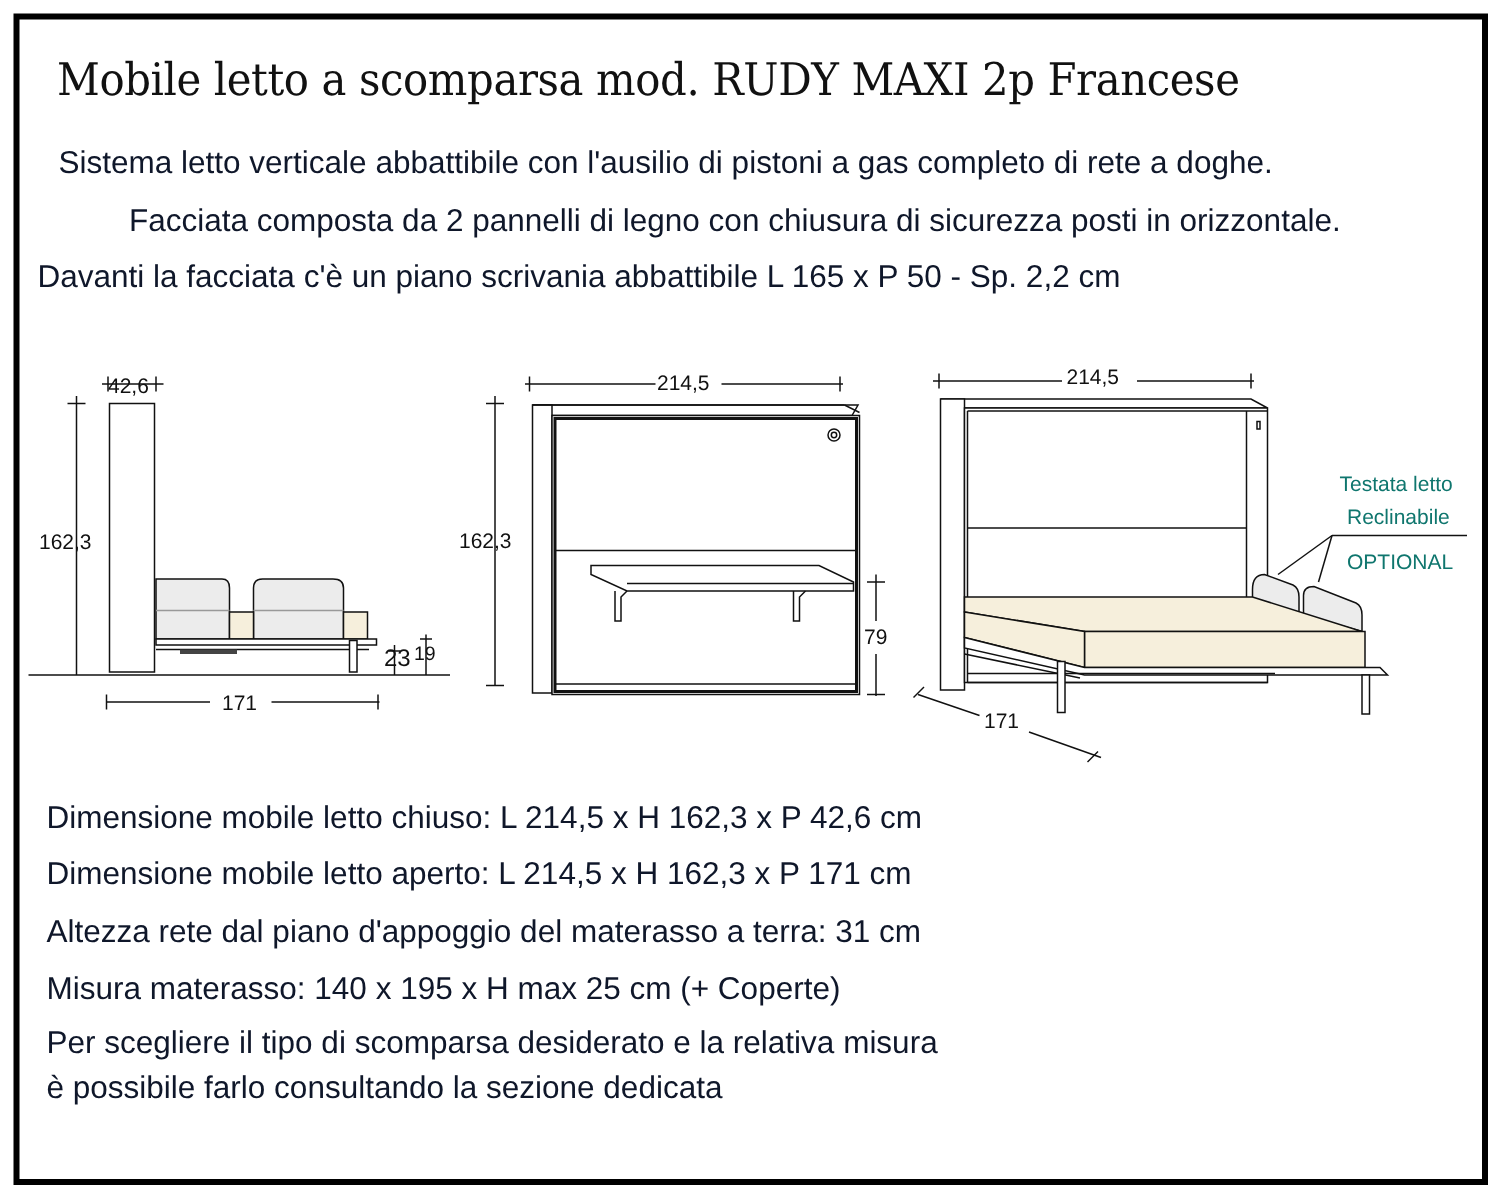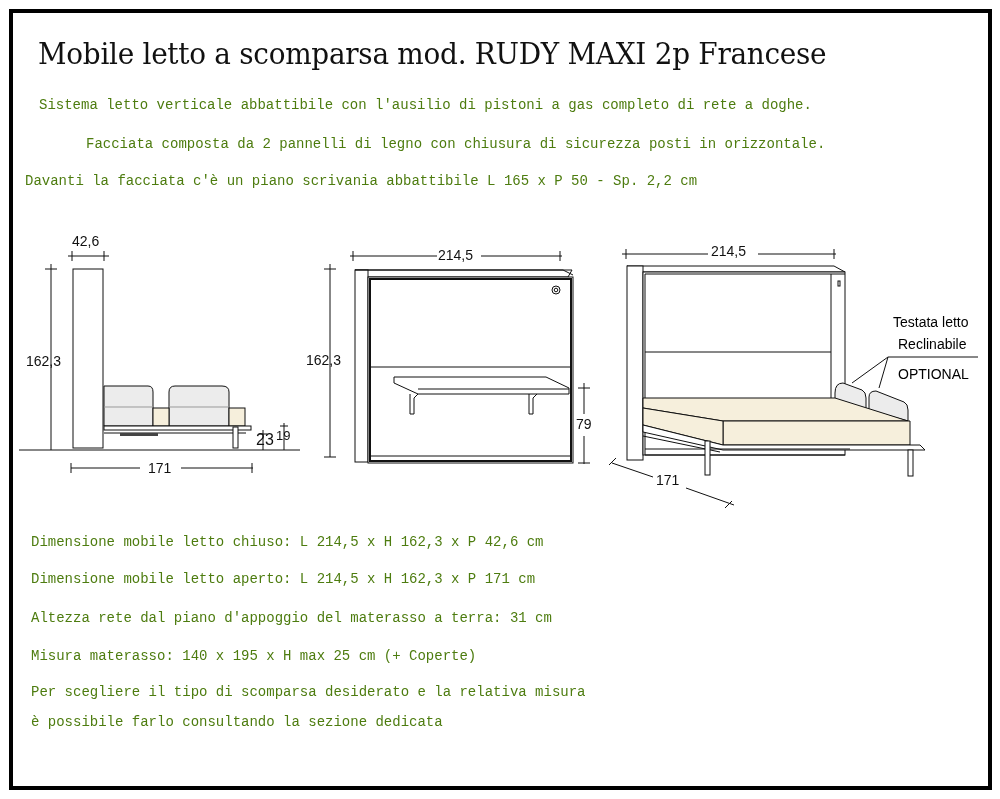--- a/index.html
+++ b/index.html
@@ -8,30 +8,30 @@
     position: absolute; left: 9px; top: 9px; width: 975px; height: 773px;
     border: 4px solid #000; background: #fff; box-sizing: content-box;
   }
   .title {
     position: absolute; left: 38px; top: 36px;
     font-family: "DejaVu Serif", "Liberation Serif", serif;
     font-size: 30px; color: #111; letter-spacing: -0.3px; white-space: nowrap;
     transform: scaleX(0.93); transform-origin: left top;
   }
   .line {
-    position: absolute; font-family: Liberation Mono, monospace;
-    font-size: 14px; color: #4d7c0f; white-space: nowrap;
+    position: absolute; font-family: Liberation Sans, sans-serif;
+    font-size: 21px; color: #0f172a; white-space: nowrap;
   }
   .dim {
     position: absolute; font-family: "Liberation Sans", sans-serif;
     font-size: 14px; color: #111; white-space: nowrap;
   }
   .note {
     position: absolute; font-family: "Liberation Sans", sans-serif;
-    font-size: 14px; color: #000000; white-space: nowrap; text-align: right;
+    font-size: 14px; color: #0f766e; white-space: nowrap; text-align: right;
   }
   svg { position: absolute; left: 0; top: 0; }
 </style>
 </head>
 <body>
 
 <div class="frame"></div>
 
 <div class="title">Mobile letto a scomparsa mod. RUDY MAXI 2p Francese</div>
 
@@ -149,21 +149,21 @@
       <line x1="609" y1="465" x2="616" y2="458"></line>
       <line x1="725" y1="508" x2="732" y2="501"></line>
 
       <line x1="888" y1="357" x2="978" y2="357"></line>
       <line x1="888" y1="357" x2="852" y2="383"></line>
       <line x1="888" y1="357" x2="879" y2="388"></line>
     </g>
   </g>
 </svg>
 
-<div class="dim" style="left:72px; top:233px;">42,6</div>
+<div class="dim" style="left:72px; top:249px;">42,6</div>
 <div class="dim" style="left:26px; top:353px;">162,3</div>
 <div class="dim" style="left:148px; top:460px;">171</div>
 <div class="dim" style="left:256px; top:431px; font-size:16px;">23</div>
 <div class="dim" style="left:276px; top:428px; font-size:13px;">19</div>
 
 <div class="dim" style="left:438px; top:247px;">214,5</div>
 <div class="dim" style="left:306px; top:352px;">162,3</div>
 <div class="dim" style="left:576px; top:416px;text-align:center;">79</div>
 
 <div class="dim" style="left:711px; top:243px;">214,5</div>

